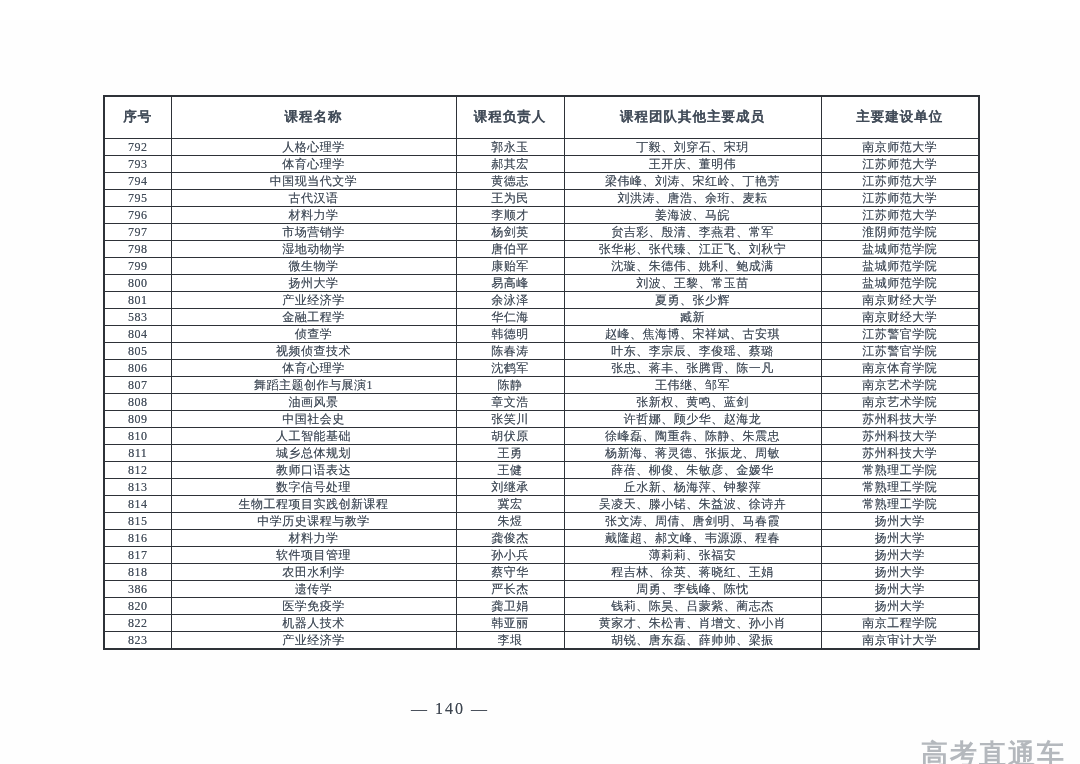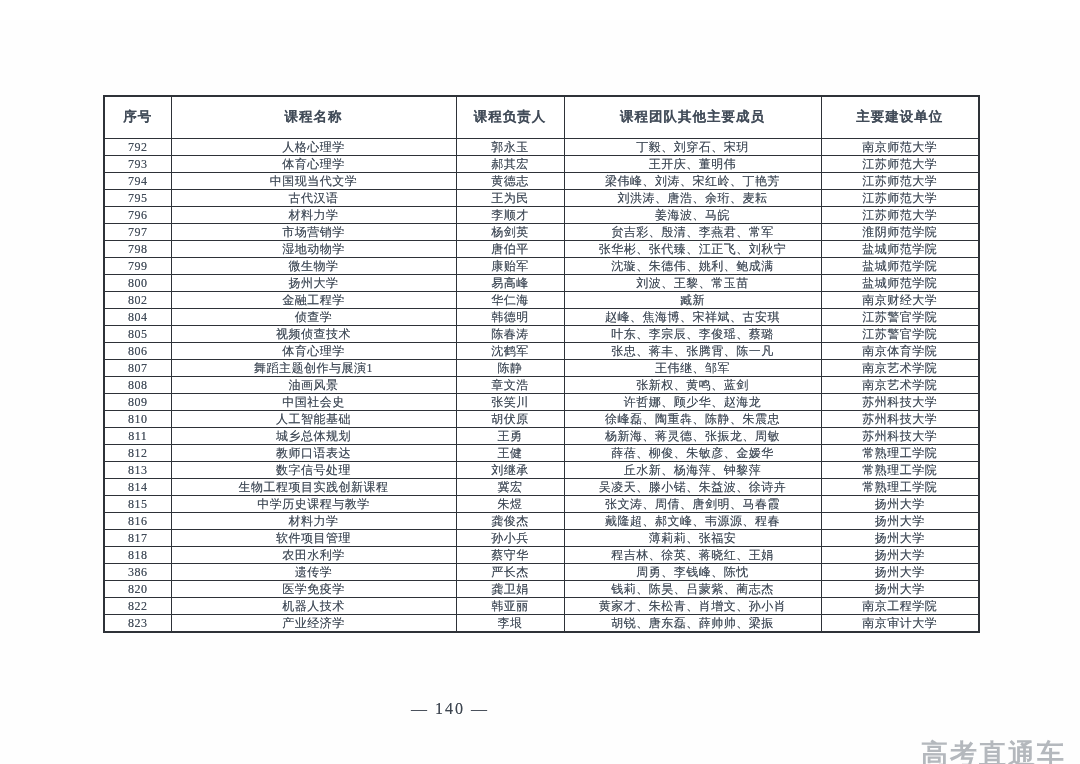--- a/index.html
+++ b/index.html
@@ -123,21 +123,28 @@
           <td>盐城师范学院</td>
         </tr>
         <tr>
           <td>800</td>
           <td>扬州大学</td>
           <td>易高峰</td>
           <td>刘波、王黎、常玉苗</td>
           <td>盐城师范学院</td>
         </tr>
         <tr>
-          <td>802</td>
+          <td>801</td>
+          <td>产业经济学</td>
+          <td>余泳泽</td>
+          <td>夏勇、张少辉</td>
+          <td>南京财经大学</td>
+        </tr>
+        <tr>
+          <td>583</td>
           <td>金融工程学</td>
           <td>华仁海</td>
           <td>臧新</td>
           <td>南京财经大学</td>
         </tr>
         <tr>
           <td>804</td>
           <td>侦查学</td>
           <td>韩德明</td>
           <td>赵峰、焦海博、宋祥斌、古安琪</td>

